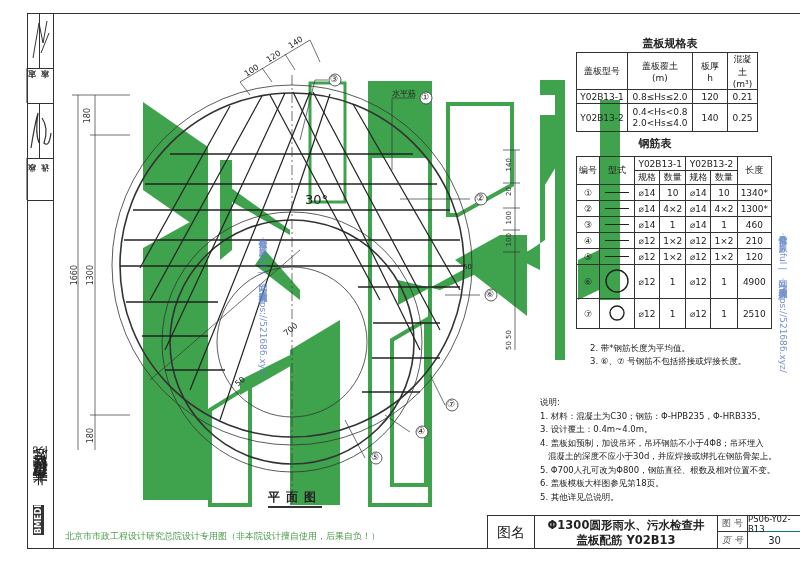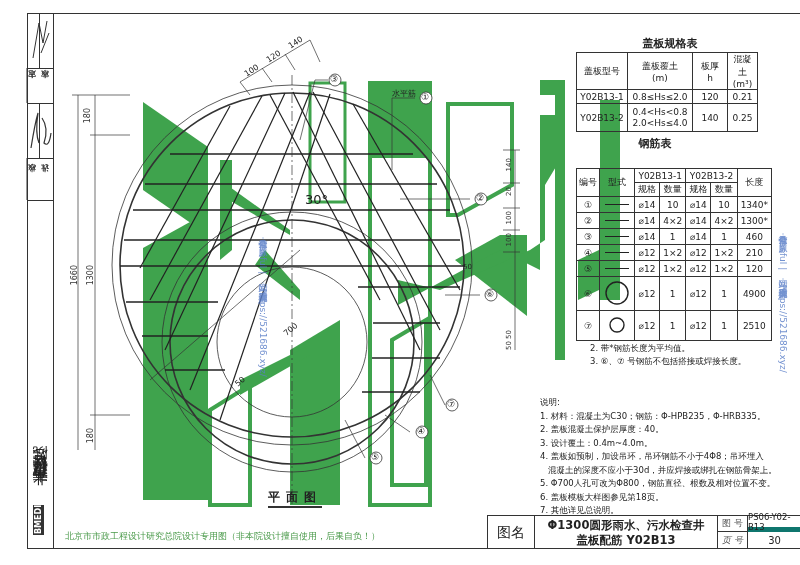--- a/index.html
+++ b/index.html
@@ -201,21 +201,21 @@
     <td>Y02B13-2</td>
     <td style="white-space:pre-line;line-height:11px;">0.4&lt;Hs&lt;0.8
 2.0&lt;Hs≤4.0</td>
     <td>140</td>
     <td>0.25</td>
   </tr>
 </tbody>
   </table>
 
 <div class="abs tbl-title" style="left:575px;top:136px;width:160px;">钢筋表</div>
-<table class="abs" style="left:576px;top:156px;width:196px;margin-top:12px;">
+<table class="abs" style="left:576px;top:156px;width:196px;">
   <tbody>
       <tr style="height:14px;">
     <td rowspan="2" style="width:18px;">编号</td>
     <td rowspan="2" style="width:30px;">型式</td>
     <td colspan="2">Y02B13-1</td>
     <td colspan="2">Y02B13-2</td>
     <td rowspan="2">长度</td>
   </tr>
   <tr style="height:14px;">
     <td>规格</td>
@@ -304,37 +304,36 @@
   </table>
 
 <div class="abs notes" style="left:576px;top:342px;font-size:8.5px;">
   <div style="padding-left:14px;">2. 带*钢筋长度为平均值。</div>
   <div style="padding-left:14px;">3. ⑥、⑦ 号钢筋不包括搭接或焊接长度。</div>
 </div>
 
 <div class="abs notes" style="left:540px;top:396px;font-size:8.5px;line-height:13.5px;">
   <div>说明:</div>
   <div>1. 材料：混凝土为C30；钢筋：Φ-HPB235，Φ-HRB335。</div>
-  <div>2. 盖板混凝土保护层厚度：40。</div>
   <div>3. 设计覆土：0.4m~4.0m。</div>
   <div>4. 盖板如预制，加设吊环，吊环钢筋不小于4Φ8；吊环埋入</div>
   <div style="white-space:pre;">   混凝土的深度不应小于30d，并应焊接或绑扎在钢筋骨架上。</div>
   <div>5. Φ700人孔可改为Φ800，钢筋直径、根数及相对位置不变。</div>
   <div>6. 盖板模板大样图参见第18页。</div>
-  <div>7. 其他详见总说明。</div>
+  <div>5. 其他详见总说明。</div>
 </div>
 
 <div class="abs titleblock">
   <div class="tb-cell" style="left:0;top:0;width:47px;height:33px;font-size:14px;">图名</div>
   <div class="tb-cell" style="left:47px;top:0;width:183px;height:33px;flex-direction:column;font-size:11.5px;font-weight:bold;line-height:15px;">
     <span>Φ1300圆形雨水、污水检查井</span>
     <span>盖板配筋  Y02B13</span>
   </div>
   <div class="tb-cell" style="left:230px;top:0;width:30px;height:16px;font-size:9px;border-bottom:1px solid #333;color:#555;">图 号</div>
-  <div class="tb-cell" style="left:260px;top:0;width:53px;height:16px;font-size:8.5px;border-bottom:5px solid #0f766e;border-right:none;">PS06-Y02-B13</div>
+  <div class="tb-cell" style="left:260px;top:0;width:53px;height:16px;font-size:8.5px;border-bottom:1px solid #0f766e;border-right:none;">PS06-Y02-B13</div>
   <div class="tb-cell" style="left:230px;top:16px;width:30px;height:17px;font-size:9px;color:#555;font-style:italic;">页 号</div>
   <div class="tb-cell" style="left:260px;top:16px;width:53px;height:17px;font-size:10px;border-right:none;">30</div>
 </div>
 
 <div class="abs footer">北京市市政工程设计研究总院设计专用图（非本院设计擅自使用，后果自负！）</div>
 
 <div class="abs wm" style="left:256px;top:232px;height:330px;">微信公众号：豚贝useful | 网站：大猫工程资源 https://521686.xyz/</div>
 <div class="abs wm" style="left:776px;top:228px;height:330px;">微信公众号：豚贝useful | 网站：大猫工程资源 https://521686.xyz/</div>
 
 </body></html>

